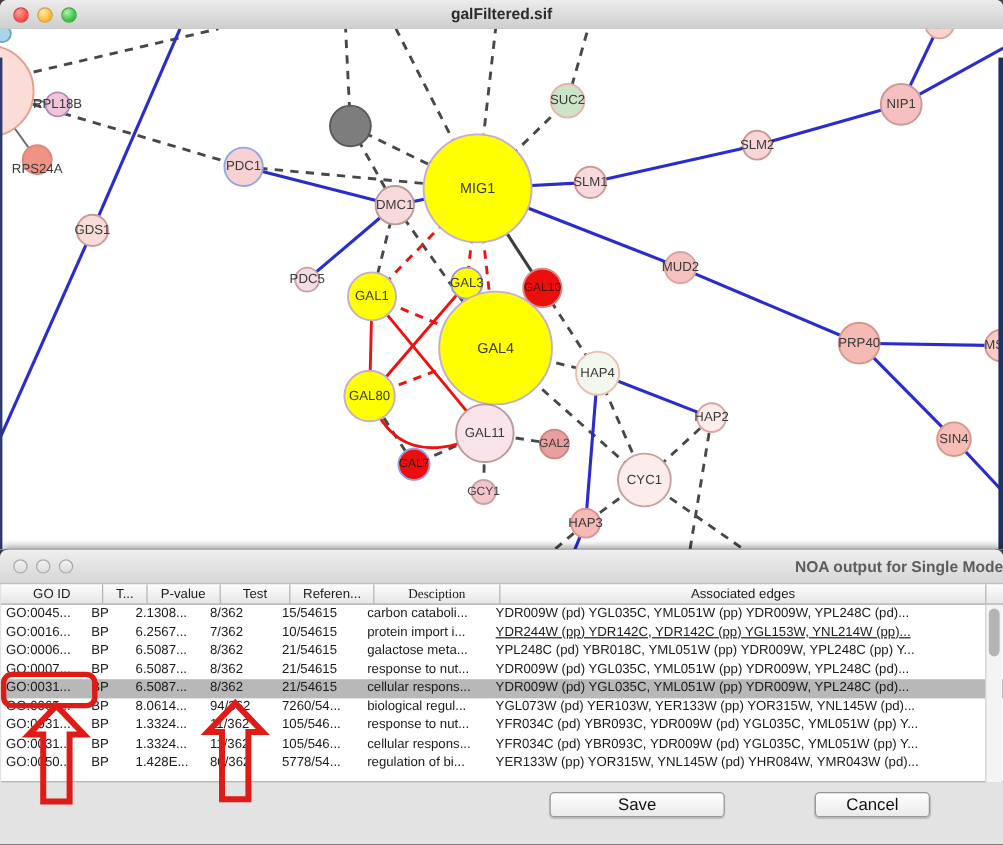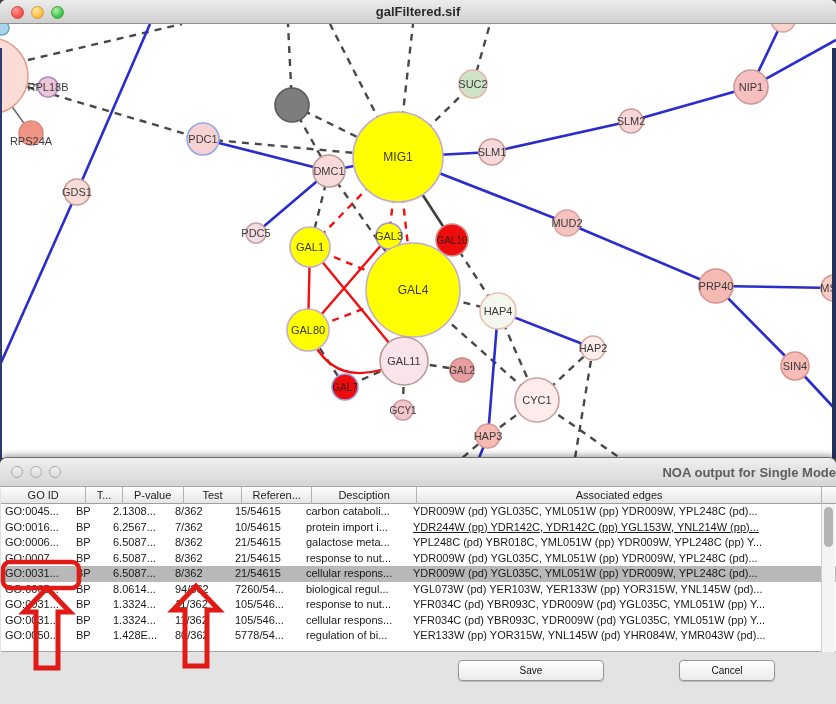--- a/index.html
+++ b/index.html
@@ -38,21 +38,21 @@
     border-bottom:1px solid #a5a5a5;}
   .t-row{display:flex;height:15.5px;}
   .t-row.selected{background:#b8b8b8;}
   .tcell{height:15.5px;line-height:15px;font-size:11px;color:#1a1a1a;padding-left:4px;
     overflow:hidden;white-space:nowrap;}
   #scrollbar{position:absolute;right:1px;top:46px;width:14px;height:148px;background:#f4f4f4;
     border-left:1px solid #cfcfcf;}
   #scroll-thumb{position:absolute;left:2px;top:3px;width:9px;height:40px;border-radius:5px;background:#b4b4b4;}
   
   .btn{position:absolute;top:202px;height:21px;border:1px solid #969696;border-radius:4px;
-    background:linear-gradient(#ffffff,#ebebeb);font-size:10px;color:#111;text-align:center;line-height:19px;
+    background:linear-gradient(#ffffff,#ebebeb);font-size:14px;color:#111;text-align:center;line-height:19px;
     box-shadow:0 1px 1px rgba(0,0,0,.18);}
   #btn-save{left:458px;width:146px;}
   #btn-cancel{left:679px;width:96px;}
   
   #annot{position:absolute;left:0;top:0;width:836px;height:704px;pointer-events:none;z-index:60;}
 </style>
 </head>
 <body>
 
 <div id="screen">
@@ -195,21 +195,21 @@
       <div class="tl-gray" style="left:30px"></div>
       <div class="tl-gray" style="left:49px"></div>
       <div id="noa-title">NOA output for Single Mode</div>
     </div>
     <div id="noa-header">
         <div class="hcell" style="width: 87px;">GO ID</div>
         <div class="hcell" style="width: 37px;">T...</div>
         <div class="hcell" style="width: 62px;">P-value</div>
         <div class="hcell" style="width: 60px;">Test</div>
         <div class="hcell" style="width: 71px;">Referen...</div>
-        <div class="hcell" style="width: 107px;">Desciption</div>
+        <div class="hcell" style="width: 107px; font-family: Liberation Serif, serif;">Desciption</div>
         <div class="hcell" style="width: 413px;">Associated edges</div>
         <div class="hcell" style="width: 14px; border-right: none;"></div>
       </div>
     <div id="noa-body">
         <div class="t-row">
           <div class="tcell" style="width: 71px;">GO:0045...</div>
           <div class="tcell" style="width: 37px;">BP</div>
           <div class="tcell" style="width: 62px;">2.1308...</div>
           <div class="tcell" style="width: 60px;">8/362</div>
           <div class="tcell" style="width: 71px;">15/54615</div>

